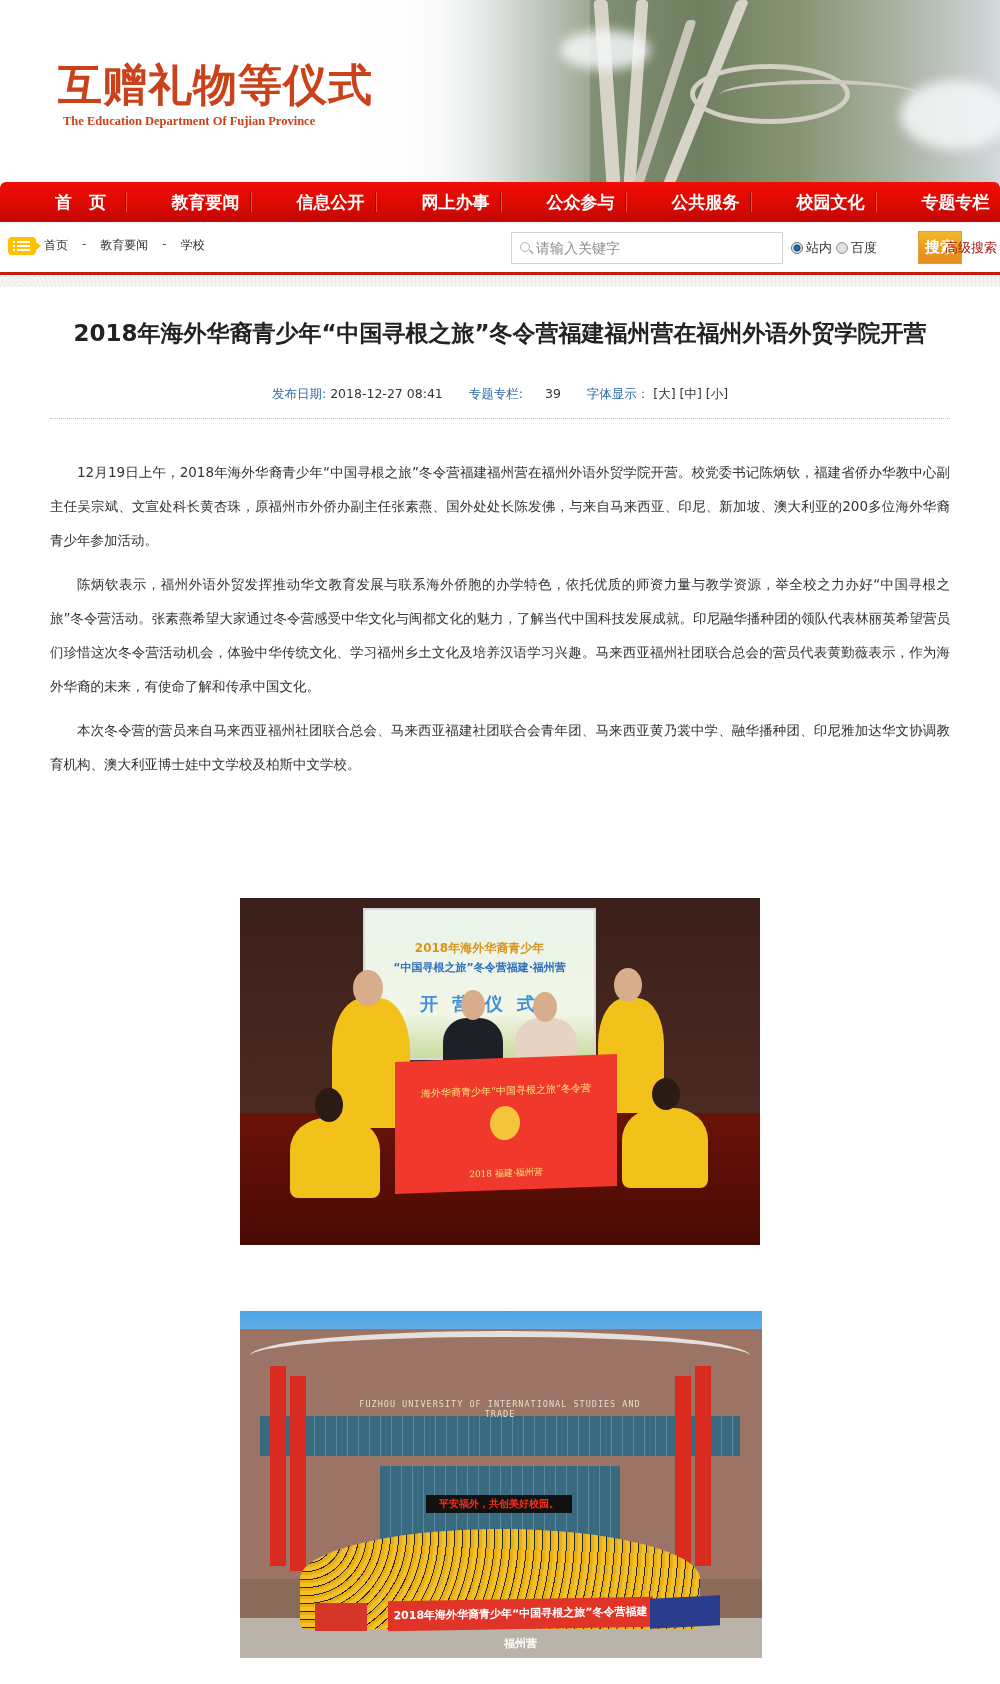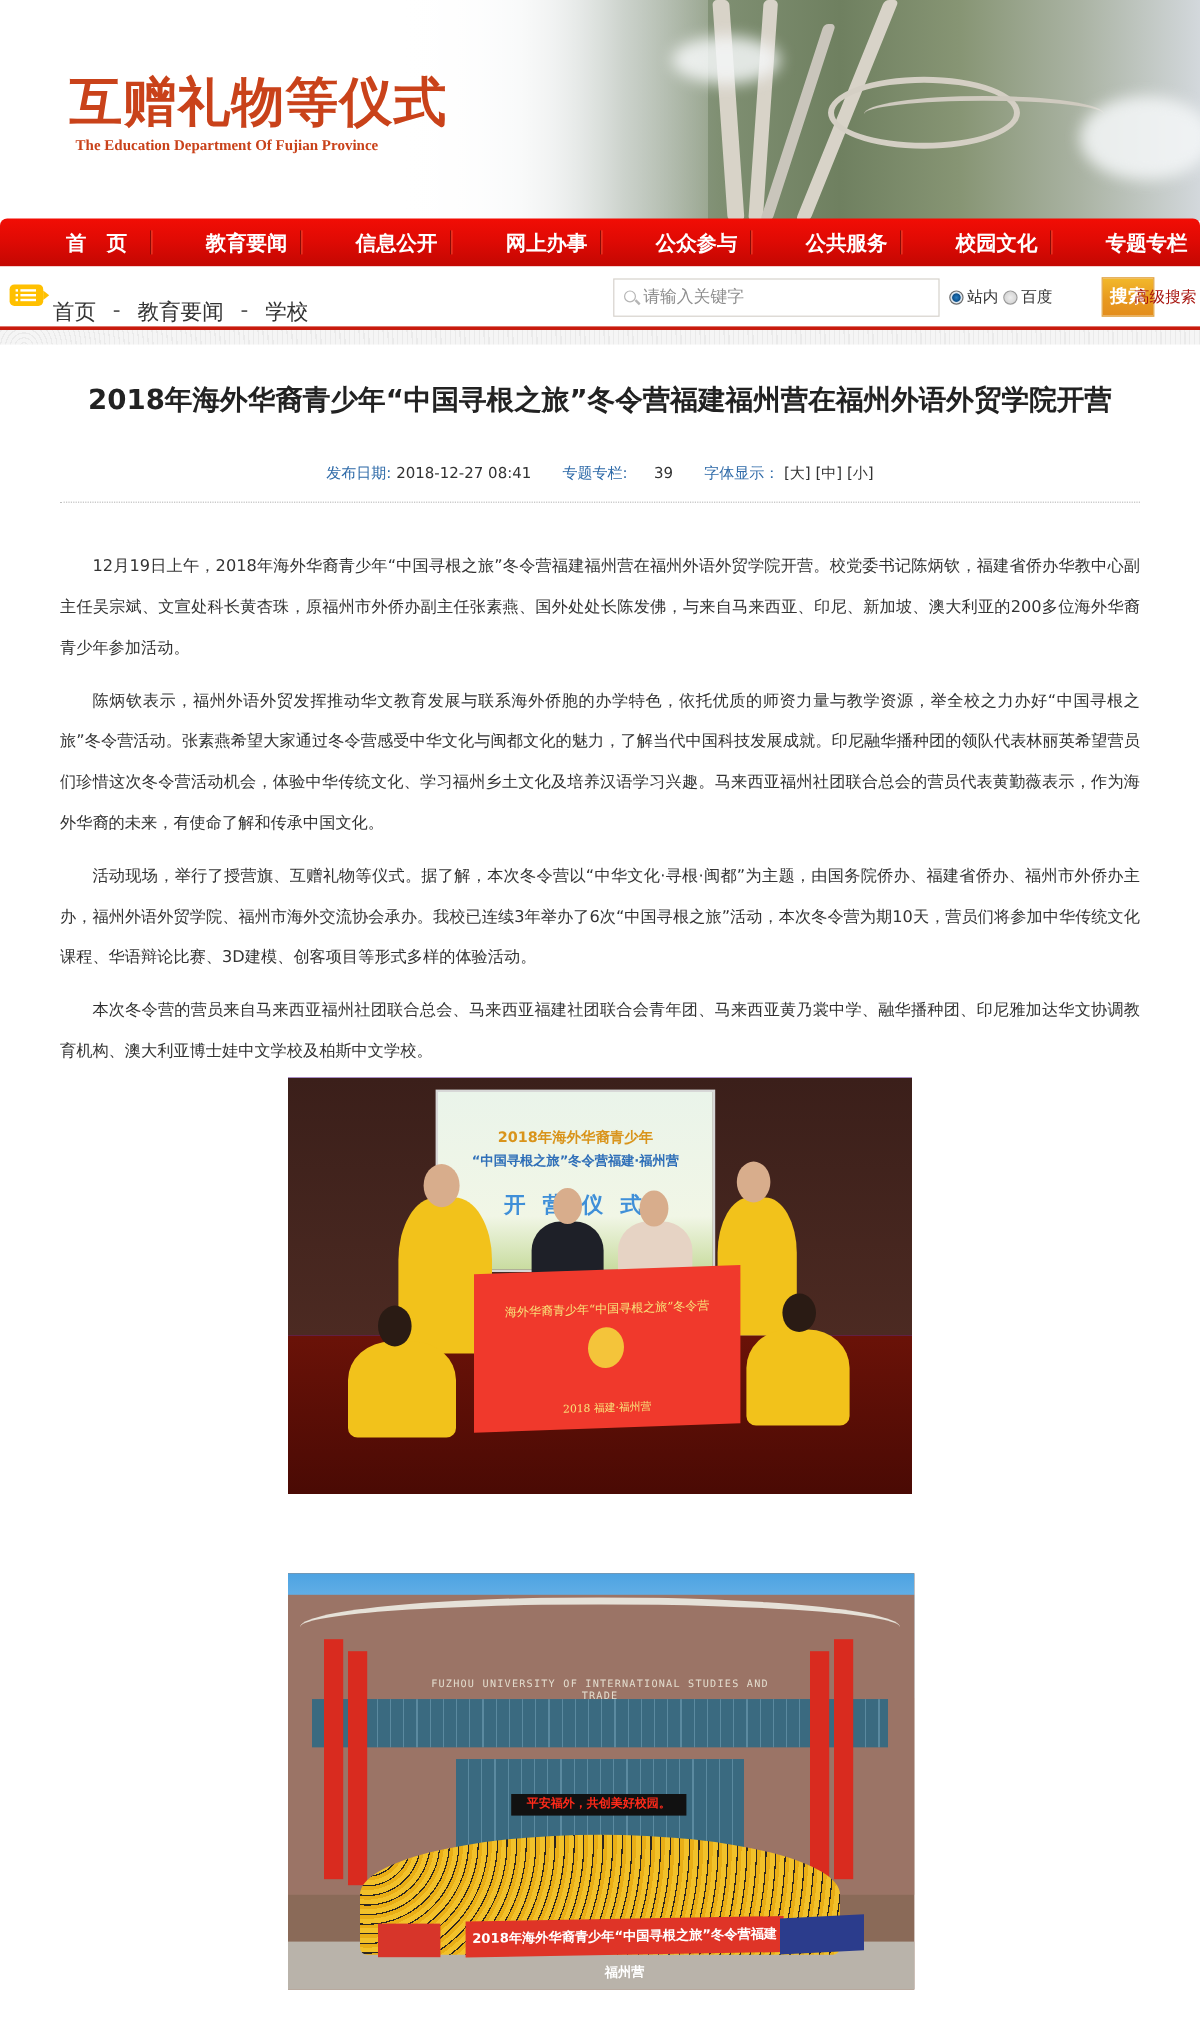--- a/index.html
+++ b/index.html
@@ -28,21 +28,21 @@
     border-radius: 6px 6px 0 0; display: flex; }
   .nav-item { flex: 1; display: flex; align-items: center; justify-content: center; color: #fff; font-size: 17px; font-weight: bold; position: relative; cursor: pointer; padding-left: 36px; }
   .nav-item + .nav-item::before { content: ""; position: absolute; left: 0; top: 10px; width: 1px; height: 20px; background: #8c0a05; box-shadow: 1px 0 0 #ff4a30; }
 
   
   .subbar { position: absolute; left: 0; top: 222px; width: 1000px; height: 50px; background: #fff; }
   .bc-icon { position: absolute; left: 8px; top: 237px; width: 28px; height: 18px; background: #ffc000; border-radius: 4px; }
   .bc-icon::after { content: ""; position: absolute; right: -5px; top: 5px; border-left: 5px solid #ffc000; border-top: 4px solid transparent; border-bottom: 4px solid transparent; }
   .bc-icon .ln { position: absolute; left: 9px; width: 13px; height: 2px; background: #fff; }
   .bc-icon .dot { position: absolute; left: 5px; width: 2px; height: 2px; background: #fff; }
-  .breadcrumb { position: absolute; left: 44px; top: 237px; font-size: 18px; color: #333; display: flex; gap: 10px; margin-top: 11px; }
+  .breadcrumb { position: absolute; left: 44px; top: 237px; font-size: 12px; color: #333; display: flex; gap: 10px; }
   .breadcrumb .sep { color: #555; padding: 0 4px; }
 
   .search-box { position: absolute; left: 511px; top: 232px; width: 272px; height: 32px; border: 1px solid #d6d2cc; background: #fff; padding-left: 36px; }
   .search-icon { position: absolute; left: 8px; top: 9px; width: 10px; height: 10px; border: 1.5px solid #b5b5b5; border-radius: 50%; }
   .search-icon::after { content: ""; position: absolute; left: 8px; top: 8px; width: 5px; height: 1.5px; background: #b5b5b5; transform: rotate(45deg); }
   .search-input { position: absolute; left: 24px; top: 0; width: 240px; height: 30px; border: none; outline: none; font-size: 14px; color: #999; background: transparent; font-family: "DejaVu Sans", sans-serif; }
   .search-input::placeholder { color: #8d8d8d; }
 
   .radio { position: absolute; top: 242px; width: 12px; height: 12px; border-radius: 50%; border: 1px solid #9a9a9a; background: radial-gradient(circle, #eee 0%, #ccc 100%); }
   .radio.checked { background: radial-gradient(circle, #2a7fc2 0%, #0b4f8a 45%, #d8e4ee 55%, #eef2f6 100%); border-color: #6b6b6b; }
@@ -164,21 +164,20 @@
   <span class="lbl">字体显示：</span>
   <span class="fs">[大]</span>
   <span class="fs">[中]</span>
   <span class="fs">[小]</span>
 </div>
 <div class="divider"></div>
 
 <div class="content">
   <p>12月19日上午，2018年海外华裔青少年“中国寻根之旅”冬令营福建福州营在福州外语外贸学院开营。校党委书记陈炳钦，福建省侨办华教中心副主任吴宗斌、文宣处科长黄杏珠，原福州市外侨办副主任张素燕、国外处处长陈发佛，与来自马来西亚、印尼、新加坡、澳大利亚的200多位海外华裔青少年参加活动。</p>
   <p>陈炳钦表示，福州外语外贸发挥推动华文教育发展与联系海外侨胞的办学特色，依托优质的师资力量与教学资源，举全校之力办好“中国寻根之旅”冬令营活动。张素燕希望大家通过冬令营感受中华文化与闽都文化的魅力，了解当代中国科技发展成就。印尼融华播种团的领队代表林丽英希望营员们珍惜这次冬令营活动机会，体验中华传统文化、学习福州乡土文化及培养汉语学习兴趣。马来西亚福州社团联合总会的营员代表黄勤薇表示，作为海外华裔的未来，有使命了解和传承中国文化。</p>
-  <p>活动现场，举行了授营旗、互赠礼物等仪式。据了解，本次冬令营以“中华文化·寻根·闽都”为主题，由国务院侨办、福建省侨办、福州市外侨办主办，福州外语外贸学院、福州市海外交流协会承办。我校已连续3年举办了6次“中国寻根之旅”活动，本次冬令营为期10天，营员们将参加中华传统文化课程、华语辩论比赛、3D建模、创客项目等形式多样的体验活动。</p>
   <p>本次冬令营的营员来自马来西亚福州社团联合总会、马来西亚福建社团联合会青年团、马来西亚黄乃裳中学、融华播种团、印尼雅加达华文协调教育机构、澳大利亚博士娃中文学校及柏斯中文学校。</p>
 </div>
 
 <div class="photo photo1">
   <div class="p1-wall"></div>
   <div class="p1-floor"></div>
   <div class="p1-screen">
     <div class="t" style="top:30px;font-size:12px;color:#d9941b">2018年海外华裔青少年</div>
     <div class="t" style="top:50px;font-size:11px;color:#2f6fb8">“中国寻根之旅”冬令营福建·福州营</div>
     <div class="t" style="top:82px;font-size:18px;color:#3f8fd8;letter-spacing:4px">开 营 仪 式</div>

